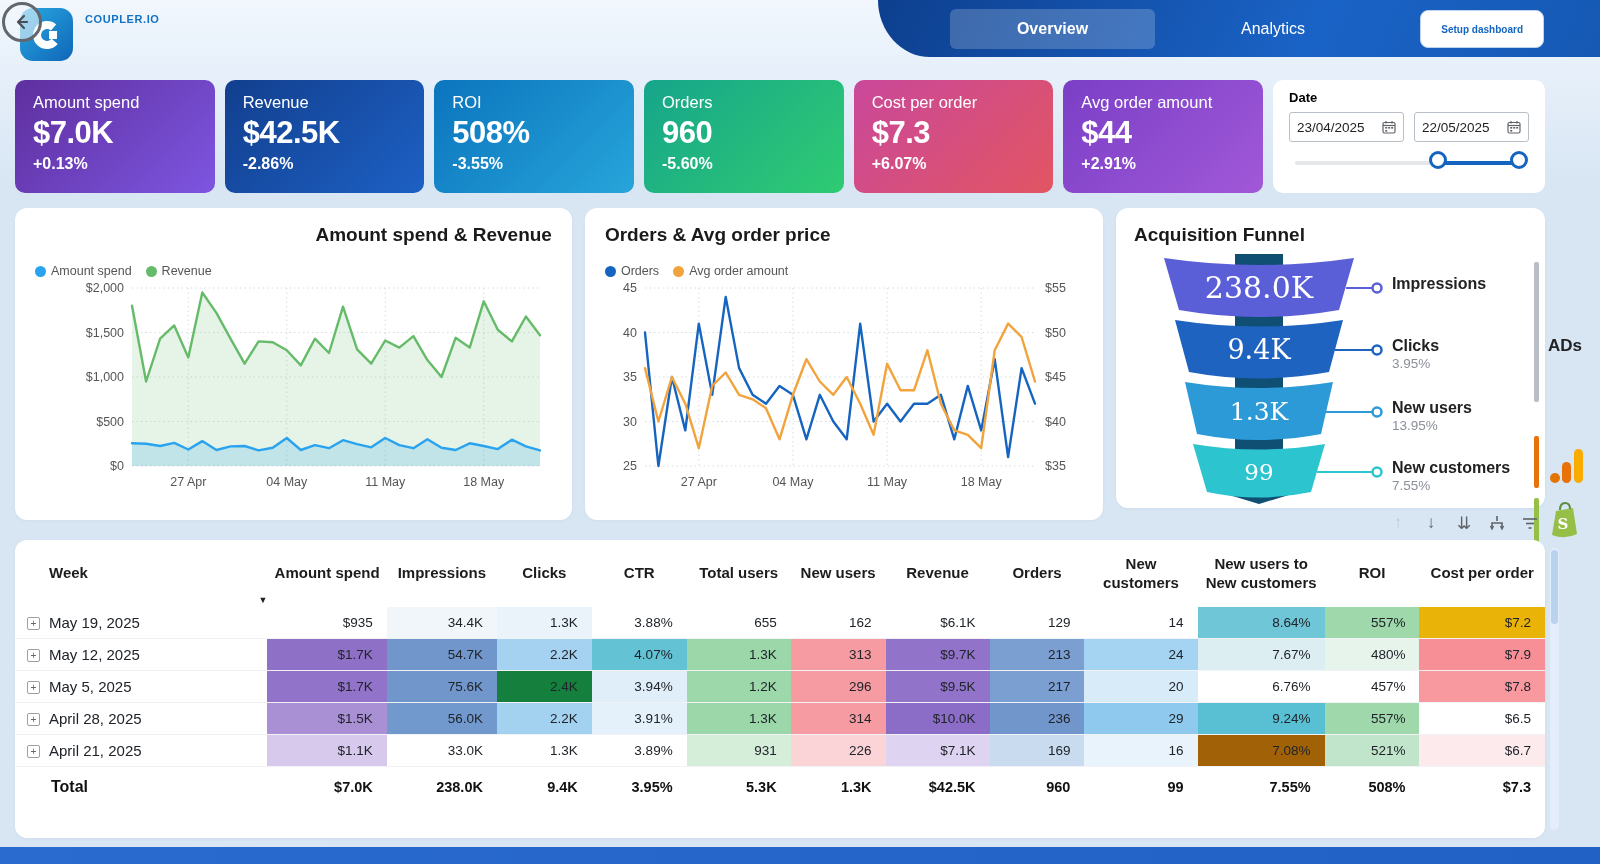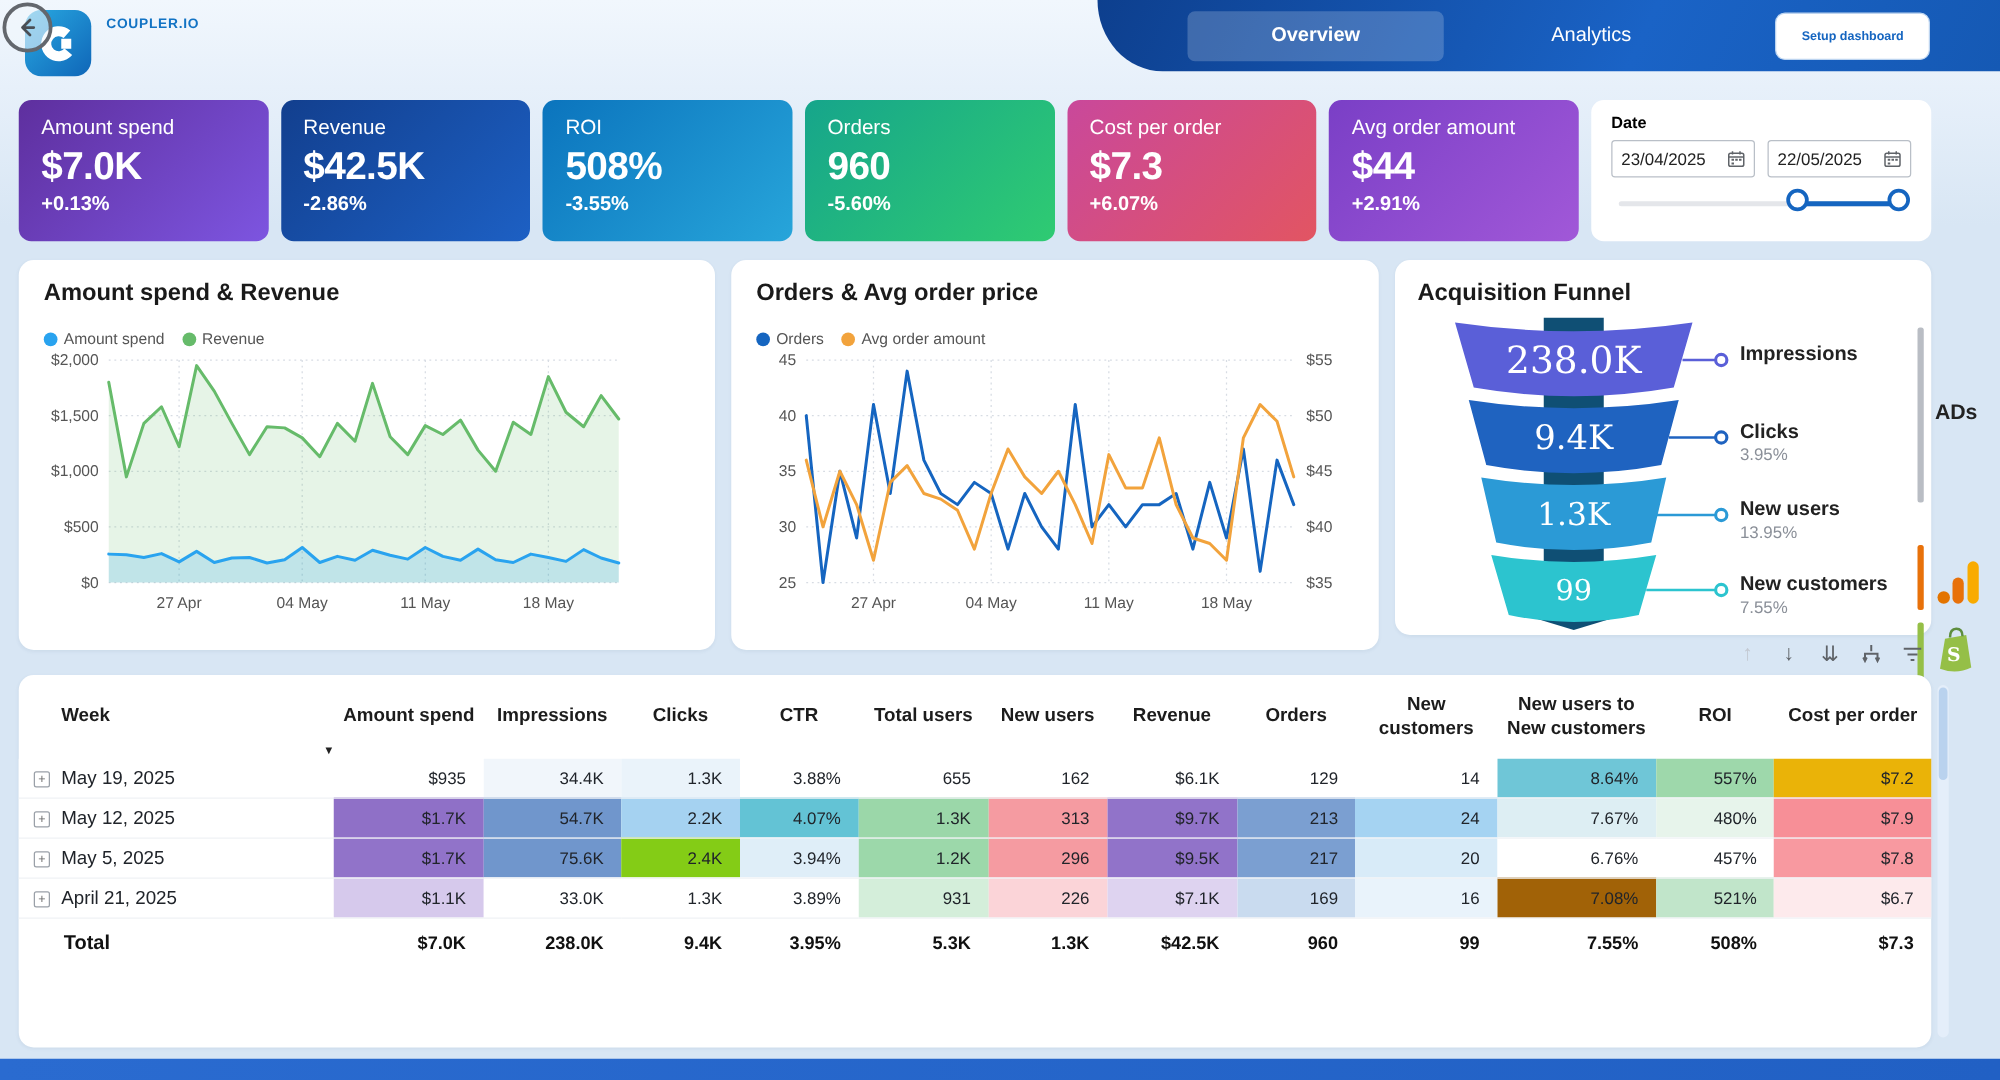--- a/index.html
+++ b/index.html
@@ -41,21 +41,21 @@
   .date-input { width:115px; height:30px; border:1px solid #b9bfc7; border-radius:3px;
     display:flex; align-items:center; justify-content:space-between; padding:0 7px; font-size:13.5px; color:#222; cursor:text;}
   .slider-wrap { position:relative; height:30px; margin-top:6px;}
   .slider-track { position:absolute; left:6px; right:6px; top:13px; height:4px; background:#e4e6ea; border-radius:2px;}
   .slider-range { position:absolute; top:13px; height:4px; background:#1565c0;}
   .slider-handle { position:absolute; top:3px; width:18px; height:18px; border-radius:50%;
     background:#fff; border:3.5px solid #1565c0; transform:translateX(-50%); cursor:grab;}
   
   .charts-row { position:absolute; top:208px; left:15px; width:1530px; display:flex; gap:13px;}
   .card { background:#fff; border-radius:12px; box-shadow:0 1px 3px rgba(30,60,110,0.06); padding:16px 20px;}
-  .c1 { width:616px; height:312px;}
+  .c1 { width:616px; height:312px;text-align:right;}
   .c2 { width:518px; height:312px;}
   .c3 { width:474px; height:300px; position:relative; padding:16px 18px;}
   .card-title { font-size:19px; font-weight:600; color:#1a1a1a;}
   .legend { display:flex; gap:14px; margin-top:18px; font-size:12.5px; color:#555;}
   .legend .lg { display:flex; align-items:center; gap:5px;}
   .legend .dot { width:11px; height:11px; border-radius:50%; display:inline-block;}
   .tick { font-size:12.5px; fill:#555; font-family:"Liberation Sans",sans-serif;}
   
   .funnel-wrap { position:relative; height:250px; margin-top:8px;}
   .funnel-label { position:absolute; left:258px; width:140px;}
@@ -276,21 +276,21 @@
         </div>
         <div class="funnel-label" style="top:145px">
       <div class="nm">New users</div>
           <div class="sub">13.95%</div>
         </div>
         <div class="funnel-label" style="top:205px">
       <div class="nm">New customers</div>
           <div class="sub">7.55%</div>
         </div>
         <div class="src-bar" style="left:400px;top:8px;height:140px;background:#b9bdc4"></div>
-     <div class="ads-label" style="left:414px;top:66px;">ADs</div>
+     <div class="ads-label" style="left:414px;top:82px;">ADs</div>
      <div class="src-bar" style="left:400px;top:182px;height:52px;background:#e8710a"></div>
         <svg width="36" height="40" viewBox="0 0 36 40" style="position:absolute;left:414px;top:190px;">
      <circle cx="7" cy="34" r="5" fill="#e37400"></circle>
      <rect x="14" y="18" width="9" height="21" rx="4.5" fill="#e8710a"></rect>
      <rect x="26" y="5" width="9" height="34" rx="4.5" fill="#f9ab00"></rect>
         </svg>
      <div class="src-bar" style="left:400px;top:244px;height:52px;background:#95bf47"></div>
         <svg width="34" height="40" viewBox="0 0 34 40" style="position:absolute;left:414px;top:246px;">
      <path d="M8 11 L25 8 L29 34 Q17 40 4 35 Z" fill="#95bf47"></path>
      <path d="M12 10 Q12 3 17 3 Q22 3 22 9" stroke="#5e8e3e" stroke-width="2" fill="none"></path>
@@ -396,30 +396,45 @@
           <td style="background:#7b9fd1">213</td>
           <td style="background:#a5d3f2">24</td>
           <td style="background:#ddeef3">7.67%</td>
           <td style="background:#e7f4eb">480%</td>
           <td style="background:#f78f97">$7.9</td>
         </tr>
         <tr>
       <td class="wk"><span class="expander">+</span>May 5, 2025</td>
           <td style="background:#9173c9">$1.7K</td>
           <td style="background:#7096cc">75.6K</td>
-          <td style="background:#84cc16">2.4K</td>
+          <td style="background:#15803d">2.4K</td>
           <td style="background:#dfeef8">3.94%</td>
           <td style="background:#9cd8aa">1.2K</td>
           <td style="background:#f59ba1">296</td>
           <td style="background:#9173c9">$9.5K</td>
           <td style="background:#7b9fd1">217</td>
           <td style="background:#d8ebf8">20</td>
           <td style="background:#ffffff">6.76%</td>
           <td style="background:#ffffff">457%</td>
           <td style="background:#f899a0">$7.8</td>
+        </tr>
+        <tr>
+      <td class="wk"><span class="expander">+</span>April 28, 2025</td>
+          <td style="background:#a98fd4">$1.5K</td>
+          <td style="background:#7299ce">56.0K</td>
+          <td style="background:#a3d2f1">2.2K</td>
+          <td style="background:#e4f1fa">3.91%</td>
+          <td style="background:#9bd7a9">1.3K</td>
+          <td style="background:#f59ba1">314</td>
+          <td style="background:#8b6cc6">$10.0K</td>
+          <td style="background:#7096cc">236</td>
+          <td style="background:#90c9ee">29</td>
+          <td style="background:#59c0d3">9.24%</td>
+          <td style="background:#9ed8ab">557%</td>
+          <td style="background:#ffffff">$6.5</td>
         </tr>
         <tr>
       <td class="wk"><span class="expander">+</span>April 21, 2025</td>
           <td style="background:#d6c9ec">$1.1K</td>
           <td style="background:#ffffff">33.0K</td>
           <td style="background:#ffffff">1.3K</td>
           <td style="background:#ffffff">3.89%</td>
           <td style="background:#d4eeda">931</td>
           <td style="background:#fbd4d8">226</td>
           <td style="background:#ded3f0">$7.1K</td>

